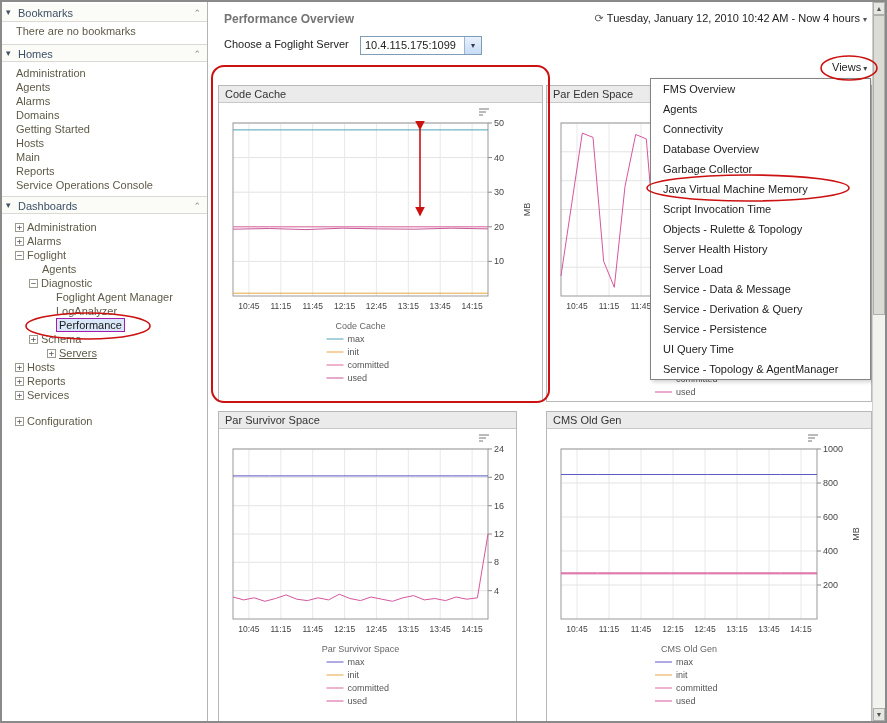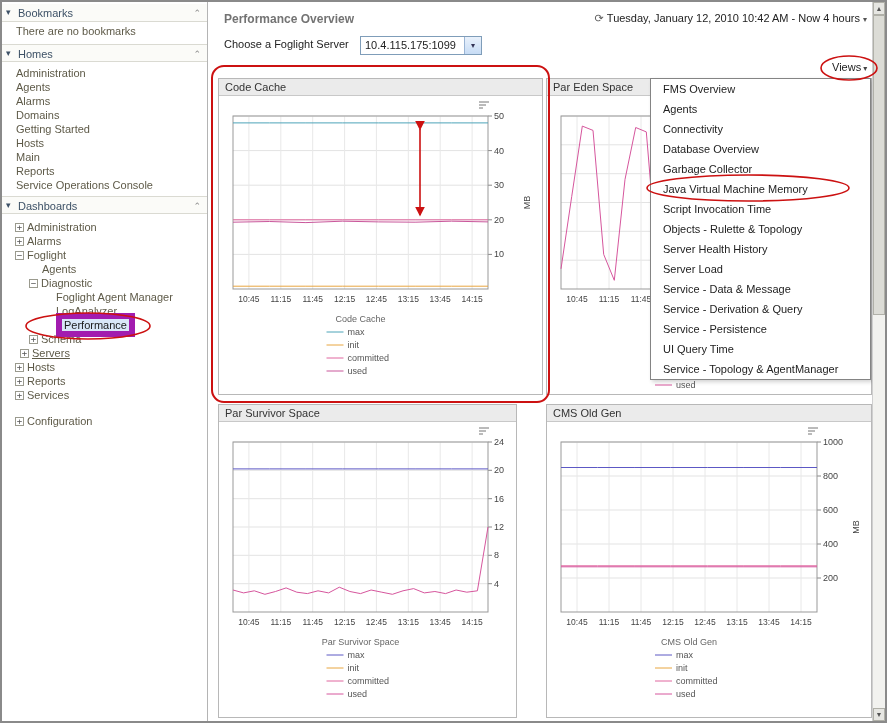--- a/index.html
+++ b/index.html
@@ -11,35 +11,35 @@
   .side-header { position:absolute; left:0; width:205px; height:18px; background:#fbfbf8; border-top:1px solid #dadad2; border-bottom:1px solid #dadad2; color:#3d5166; line-height:16px; }
   .side-header .tri { position:absolute; left:4px; top:0; font-size:9px; color:#3d5166; }
   .side-header .hdr-label { position:absolute; left:16px; top:1px; }
   .side-header .chev { position:absolute; right:6px; top:1px; font-size:9px; color:#8a8a8a; }
   .side-empty { position:absolute; left:14px; top:23px; }
   .side-list { position:absolute; left:0; width:205px; list-style:none; }
   .side-item { height:14px; line-height:14px; padding-left:14px; cursor:default; }
   .tree { position:absolute; left:0; top:218px; width:205px; }
   .tree-row { height:14px; line-height:14px; white-space:nowrap; }
   .toggle { display:inline-block; width:9px; height:9px; border:1px solid #9a9a8e; background:#fff; color:#555; font-size:9px; line-height:7px; text-align:center; vertical-align:1px; margin-right:3px; font-family:"DejaVu Sans Mono", monospace; }
-  .tree-label.selected { background:#d9e7f8; border:6px solid #a21caf; padding:0 2px; color:#1a1a1a; }
+  .tree-label.selected { background:#d9e7f8; border:1px solid #a21caf; padding:0 2px; color:#1a1a1a; }
 
   
   .page-title { position:absolute; left:222px; top:10px; font-size:12px; font-weight:bold; color:#737373; }
   .time-range { position:absolute; right:18px; top:10px; font-size:11px; color:#222; }
   .time-range .ticon { color:#555; margin-right:3px; }
   .time-range .caret { font-size:8px; color:#555; margin-left:3px; }
   .server-row { position:absolute; left:222px; top:36px; font-size:11px; color:#222; }
   .server-select { position:absolute; left:358px; top:34px; width:122px; height:19px; border:1px solid #7f9db9; background:#fff; font-size:11px; color:#222; line-height:17px; padding-left:4px; cursor:default; }
   .server-select .arrow-btn { position:absolute; right:0; top:0; width:17px; height:17px; background:linear-gradient(#e9f1fb,#c7dcf5); border-left:1px solid #9ab4d4; text-align:center; font-size:8px; color:#335; line-height:17px; }
   .views-btn { position:absolute; left:830px; top:59px; font-size:11px; color:#222; cursor:default; }
   .views-btn .caret { font-size:8px; color:#444; margin-left:2px; }
 
   
-  .chart { position:absolute; border:1px solid #b8b8b8; background:#fff; overflow:hidden; }
+  .chart { position:absolute; border:1px solid #b8b8b8; background:#fff; overflow:hidden;margin-top:7px; }
   .chart-titlebar { height:17px; background:#ebebeb; border-bottom:1px solid #c8c8c8; font-size:11px; color:#333; line-height:16px; padding-left:6px; }
   svg text { font-family:"Liberation Sans", sans-serif; }
 
   
   .views-menu { position:absolute; left:648px; top:76px; width:221px; background:#fff; border:1px solid #848484; box-shadow:2px 2px 4px rgba(0,0,0,0.18); z-index:20; }
   .menu-item { height:20px; line-height:20px; padding-left:12px; font-size:11px; color:#222; cursor:default; }
 
   
   .vscroll { position:absolute; right:0; top:0; width:13px; height:719px; background:#f2f2ef; border-left:1px solid #cfcfcf; z-index:30; }
   .sb-btn { position:absolute; left:0; width:12px; height:13px; background:#e6e6e2; border:1px solid #b0b0a8; font-size:7px; color:#555; text-align:center; line-height:12px; }
@@ -88,21 +88,21 @@
     <div class="tree" id="dash-tree">
         <div class="tree-row" style="padding-left: 13px;"><span class="toggle">+</span><span class="tree-label">Administration</span></div>
         <div class="tree-row" style="padding-left: 13px;"><span class="toggle">+</span><span class="tree-label">Alarms</span></div>
         <div class="tree-row" style="padding-left: 13px;"><span class="toggle">−</span><span class="tree-label">Foglight</span></div>
         <div class="tree-row" style="padding-left: 40px;"><span class="tree-label">Agents</span></div>
         <div class="tree-row" style="padding-left: 27px;"><span class="toggle">−</span><span class="tree-label">Diagnostic</span></div>
         <div class="tree-row" style="padding-left: 54px;"><span class="tree-label">Foglight Agent Manager</span></div>
         <div class="tree-row" style="padding-left: 54px;"><span class="tree-label">LogAnalyzer</span></div>
         <div class="tree-row" style="padding-left: 54px;"><span class="tree-label selected">Performance</span></div>
         <div class="tree-row" style="padding-left: 27px;"><span class="toggle">+</span><span class="tree-label">Schema</span></div>
-        <div class="tree-row" style="padding-left: 18px; text-decoration: underline;"><span class="toggle">+</span><span class="tree-label">Servers</span></div>
+        <div class="tree-row" style="padding-left: 45px; text-decoration: underline;"><span class="toggle">+</span><span class="tree-label">Servers</span></div>
         <div class="tree-row" style="padding-left: 13px;"><span class="toggle">+</span><span class="tree-label">Hosts</span></div>
         <div class="tree-row" style="padding-left: 13px;"><span class="toggle">+</span><span class="tree-label">Reports</span></div>
         <div class="tree-row" style="padding-left: 13px;"><span class="toggle">+</span><span class="tree-label">Services</span></div>
         <div class="tree-row" style="padding-left: 13px; margin-top: 12px;"><span class="toggle">+</span><span class="tree-label">Configuration</span></div>
       </div>
   </div>
 
   <div class="page-title">Performance Overview</div>
   <div class="time-range">
     <span class="ticon">⟳</span><span>Tuesday, January 12, 2010 10:42 AM - Now 4 hours</span><span class="caret">▾</span>

